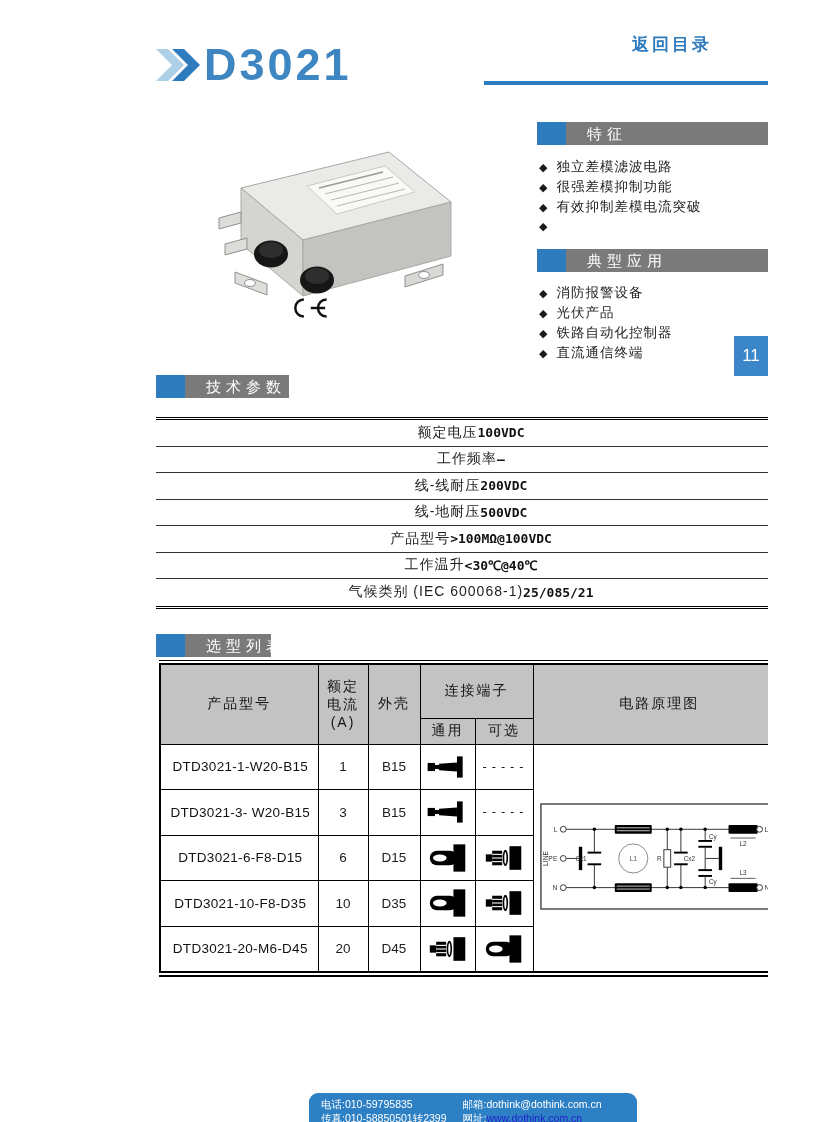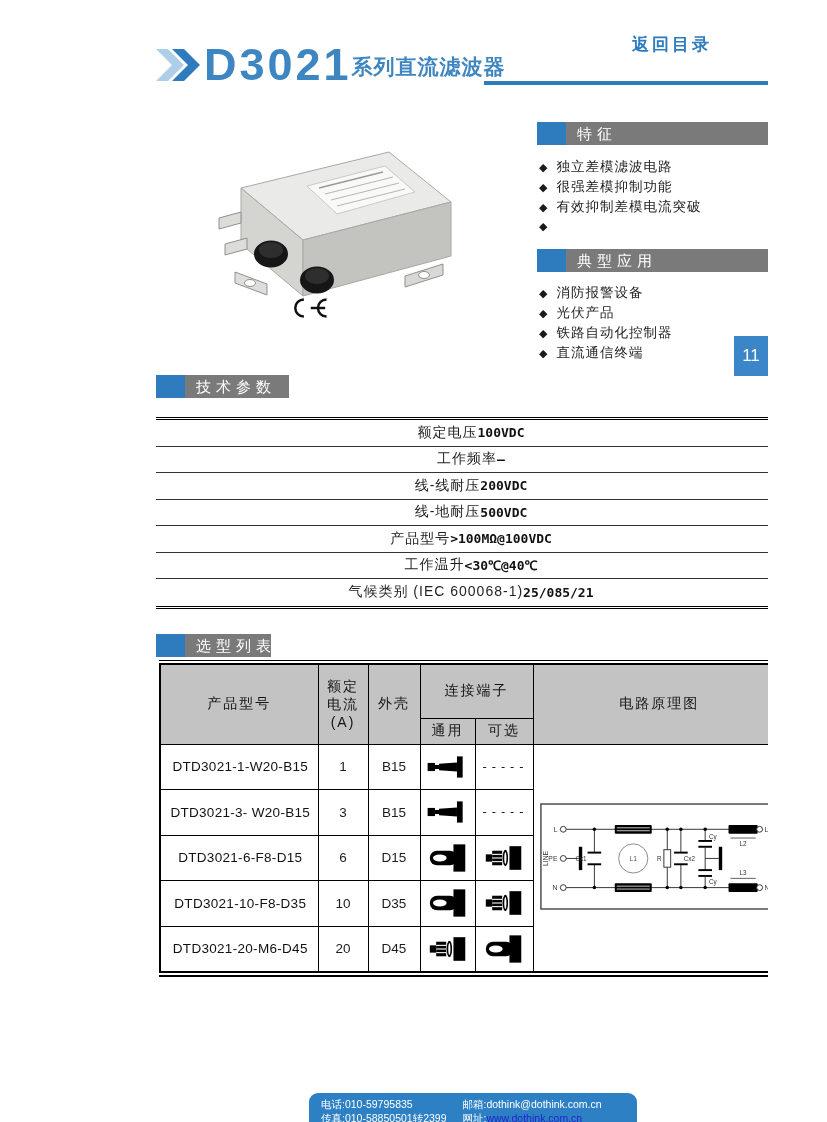--- a/index.html
+++ b/index.html
@@ -15,21 +15,21 @@
   .title-suffix { color:#3e86c1; font-size:21px; font-weight:700; letter-spacing:1px; line-height:30px; }
   .title-rule { position:absolute; left:425px; top:81px; width:345px; height:4px; background:#2e7bbd; }
 
   
   .product-figure { position:absolute; left:118px; top:130px; width:310px; height:200px; }
   .ce-mark { position:absolute; left:227px; top:294px; width:44px; height:28px; }
 
   
   .sec-head { position:absolute; height:23px; background:#7a7a7a; }
   .sec-head .blue-sq { position:absolute; left:0; top:0; width:29px; height:23px; background:#2e7bbd; }
-  .sec-head .sec-label { position:absolute; left:40px; top:0; line-height:23px; color:#ffffff; font-size:15px; letter-spacing:5px; white-space:nowrap; }
+  .sec-head .sec-label { position:absolute; left:50px; top:0; line-height:23px; color:#ffffff; font-size:15px; letter-spacing:5px; white-space:nowrap; }
 
   
   .bullets { position:absolute; width:300px; }
   .bullet-item { display:flex; align-items:baseline; font-size:13.5px; line-height:19px; color:#222; letter-spacing:1px; }
   .bullet-item .diamond { font-size:11px; margin-right:8px; color:#1a1a1a; }
 
   
   .page-tab { position:absolute; right:0; top:336px; width:34px; height:40px; background:#3a86c8; color:#fff; display:flex; align-items:center; justify-content:center; font-size:17px; cursor:pointer; }
 
   
@@ -70,21 +70,20 @@
 <div class="page">
 
   <a class="back-link">返回目录</a>
 
   <div class="title-row">
     <svg class="title-chevrons" viewBox="0 0 46 34">
       <polygon points="2,1 14,1 30,17 14,33 2,33 18,17" fill="#aecfe8"></polygon>
       <polygon points="18,1 30,1 46,17 30,33 18,33 34,17" fill="#2e7bbd"></polygon>
     </svg>
     <span class="title-model">D3021</span>
-    <span class="title-suffix">系列直流滤波器</span>
   </div>
   <div class="title-rule"></div>
 
   <svg class="product-figure" viewBox="0 0 310 200">
     <polygon points="64,58 212,22 274,72 126,110" fill="#eaeae8" stroke="#a8a8a4" stroke-width="1"></polygon>
     <polygon points="64,58 126,110 126,166 64,114" fill="#d4d4d0" stroke="#a8a8a4" stroke-width="1"></polygon>
     <polygon points="126,110 274,72 274,126 126,166" fill="#c3c3bf" stroke="#a8a8a4" stroke-width="1"></polygon>
     <polygon points="130,56 208,36 238,62 160,84" fill="#f9f9f7" stroke="#c9c9c5" stroke-width="1"></polygon>
     <line x1="142" y1="58" x2="206" y2="42" stroke="#9a9a96" stroke-width="1.4"></line>
     <line x1="148" y1="64" x2="216" y2="47" stroke="#b5b5b1" stroke-width="1"></line>

